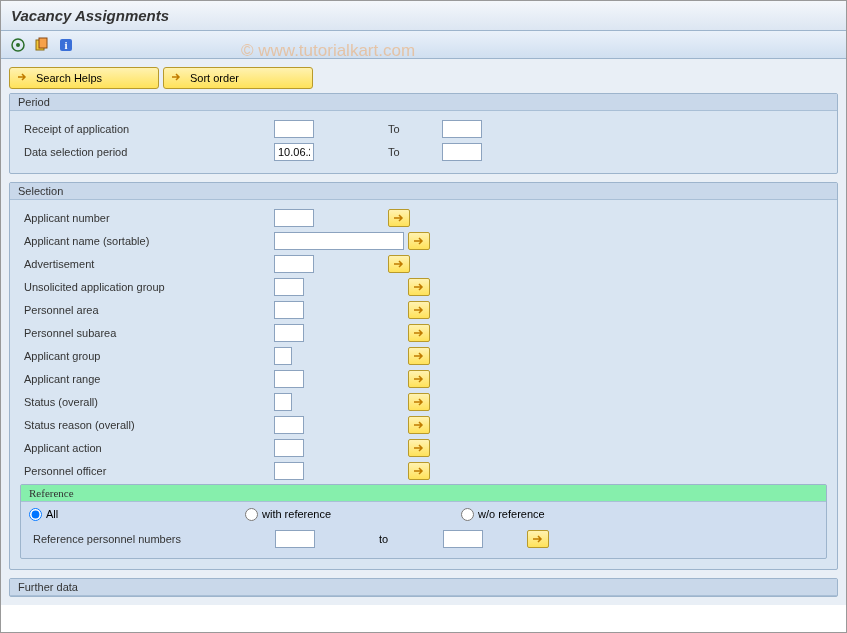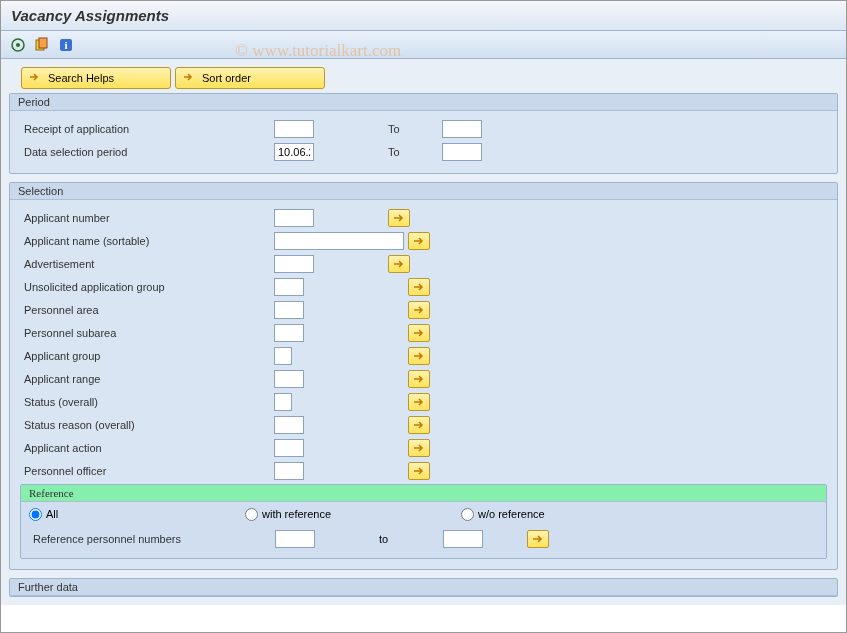--- a/index.html
+++ b/index.html
@@ -36,21 +36,20 @@
     cursor: pointer;
   }
   .main {
     padding: 8px;
     background: #e9eff6;
   }
   .action-buttons {
     display: flex;
     gap: 4px;
     margin-bottom: 4px;
-    margin-left: 12px;
   }
   .yellow-btn {
     background: linear-gradient(to bottom, #fff2b0 0%, #ffe25a 100%);
     border: 1px solid #b89a2c;
     border-radius: 3px;
     padding: 2px 6px;
     height: 22px;
     display: inline-flex;
     align-items: center;
     gap: 6px;
@@ -131,24 +130,24 @@
     align-items: center;
     gap: 4px;
     width: 210px;
   }
   input[type=radio] { margin: 0; }
   .ref-row {
     display:flex; align-items:center; height:26px; padding-left:8px; gap:4px;
   }
   .watermark {
     position: absolute;
-    top: 40px; left: 234px;
+    top: 40px; left: 240px;
     color: rgba(237,173,115,0.6);
     font-size: 17px;
-    font-family: Liberation Serif, serif;
+    font-family: Liberation Sans, sans-serif;
     pointer-events: none;
   }
   .flex-outer {
     position: relative;
   }
   svg { display:block; }
 </style>
 </head>
 <body>
 

